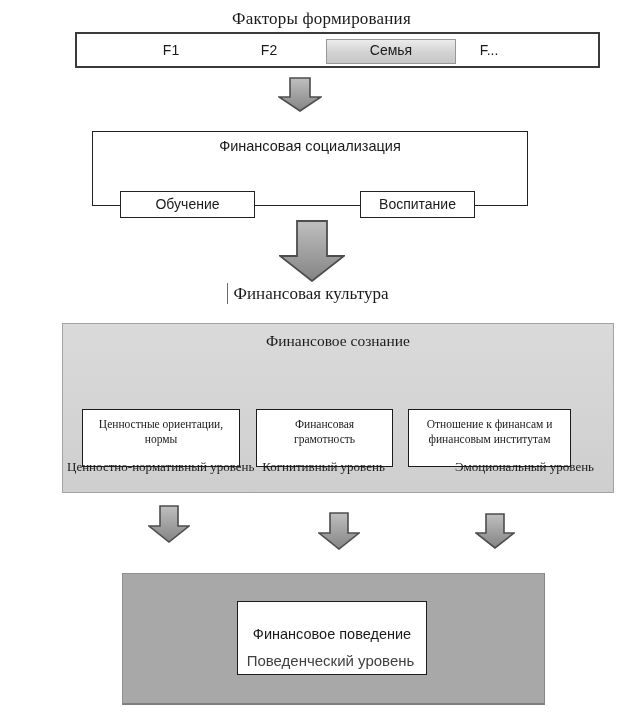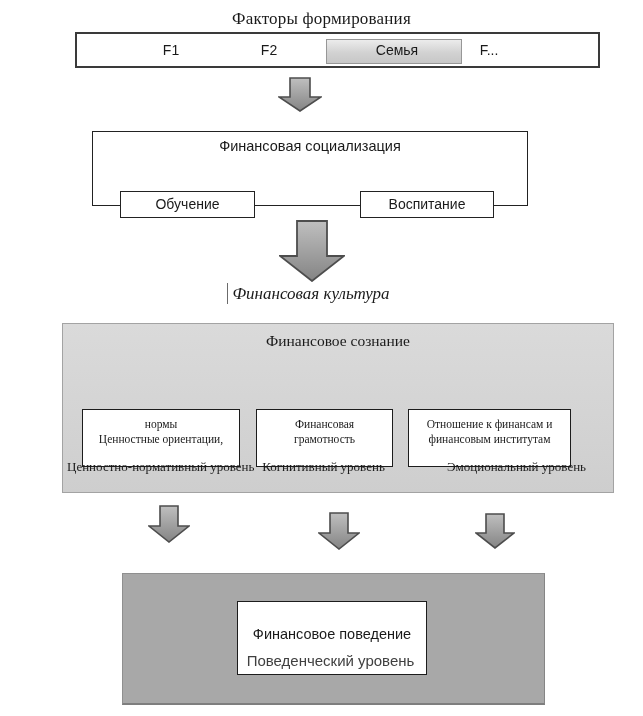--- a/index.html
+++ b/index.html
@@ -12,50 +12,50 @@
   
   #main-title{left:0;top:3px;width:643px;font-size:17px;letter-spacing:.2px;margin-top:6px;}
 
   
   #factors-box{left:28px;top:32px;width:525px;height:36px;background:#fff;
                border:2px solid #3a3a3a;margin-left:47px;}
   .factor-label{position:absolute;top:0;height:100%;line-height:32px;font-size:14px;
                 transform:translateX(-50%);white-space:nowrap;}
   #family-box{position:absolute;left:249px;top:5px;width:128px;height:23px;
               background:linear-gradient(180deg,#ececec 0%,#d2d2d2 55%,#c7c7c7 100%);
-              border:1px solid #979797;text-align:center;line-height:21px;font-size:14px;padding-left:6px;}
+              border:1px solid #979797;text-align:center;line-height:21px;font-size:14px;}
 
   
   #socialization-box{left:92px;top:131px;width:436px;height:75px;background:#fff;
                      border:1.4px solid #222;}
   #socialization-title{left:92px;top:138px;width:436px;font-size:14.5px;}
   .sub-box{background:#fff;border:1.4px solid #222;height:27px;line-height:24px;
            text-align:center;font-size:14px;}
   #training-box{left:120px;top:191px;width:135px;}
-  #upbringing-box{left:360px;top:191px;width:134px;}
+  #upbringing-box{left:360px;top:191px;width:115px;}
 
   
-  #culture-label{left:0;top:284px;width:622px;font-size:17px;font-style:italic;}
+  #culture-label{left:0;top:284px;width:622px;font-size:17px;}
   #text-cursor{left:227px;top:283px;width:1px;height:21px;background:#6b6b6b;}
 
   
   #consciousness-box{left:62px;top:323px;width:552px;height:170px;
                      background:linear-gradient(180deg,#dadada 0%,#d2d2d2 70%,#cecece 100%);
                      border:1px solid #a3a3a3;}
   #consciousness-title{position:absolute;left:0;top:8px;width:100%;text-align:center;
                        font-size:15.5px;}
   .comp-box{position:absolute;top:85px;height:49px;background:#fff;border:1.6px solid #1c1c1c;
             text-align:center;font-size:11.5px;line-height:15px;padding-top:7px;}
   #comp-box-1{left:19px;width:156px;}
   #comp-box-2{left:193px;width:135px;}
   #comp-box-3{left:345px;width:161px;}
   .level-label{position:absolute;top:135px;text-align:center;font-size:13px;white-space:nowrap;}
   #level-1{left:4px;width:186px;}
   #level-2{left:178px;width:165px;}
-  #level-3{left:342px;width:191px;padding-left:16px;}
+  #level-3{left:350px;width:191px;padding-left:16px;}
 
   
   #behavior-box{left:122px;top:573px;width:423px;height:132px;background:#a8a8a8;
                 border:1px solid #8f8f8f;border-bottom:2px solid #7e7e7e;border-right:1.5px solid #858585;}
   #behavior-inner{position:absolute;left:114px;top:27px;width:188px;height:48px;background:#fff;
                   border:1.6px solid #1c1c1c;text-align:center;font-size:14.5px;padding-top:24px;}
   #behavior-level{position:absolute;left:64px;top:78px;width:287px;text-align:center;
                   font-size:15px;color:#404040;}
 
   svg.arrow{position:absolute;}
@@ -96,22 +96,22 @@
     <polygon points="18,1 48,1 48,36 65,36 33,61 1,36 18,36" fill="url(#agrad)" stroke="#4d4d4d" stroke-width="1.8"></polygon>
   </svg>
 
   <div class="abs ctr" id="culture-label">Финансовая культура</div>
   <div class="abs" id="text-cursor"></div>
 
   <div class="abs" id="consciousness-box">
     <div id="consciousness-title">Финансовое сознание</div>
 
     <div class="comp-box" id="comp-box-1">
+      <div>Ценностные ориентации,</div>
       <div>нормы</div>
-      <div>Ценностные ориентации,</div>
     </div>
     <div class="comp-box" id="comp-box-2">
       <div>Финансовая</div>
       <div>грамотность</div>
     </div>
     <div class="comp-box" id="comp-box-3">
       <div>Отношение к финансам и</div>
       <div>финансовым институтам</div>
     </div>
 

